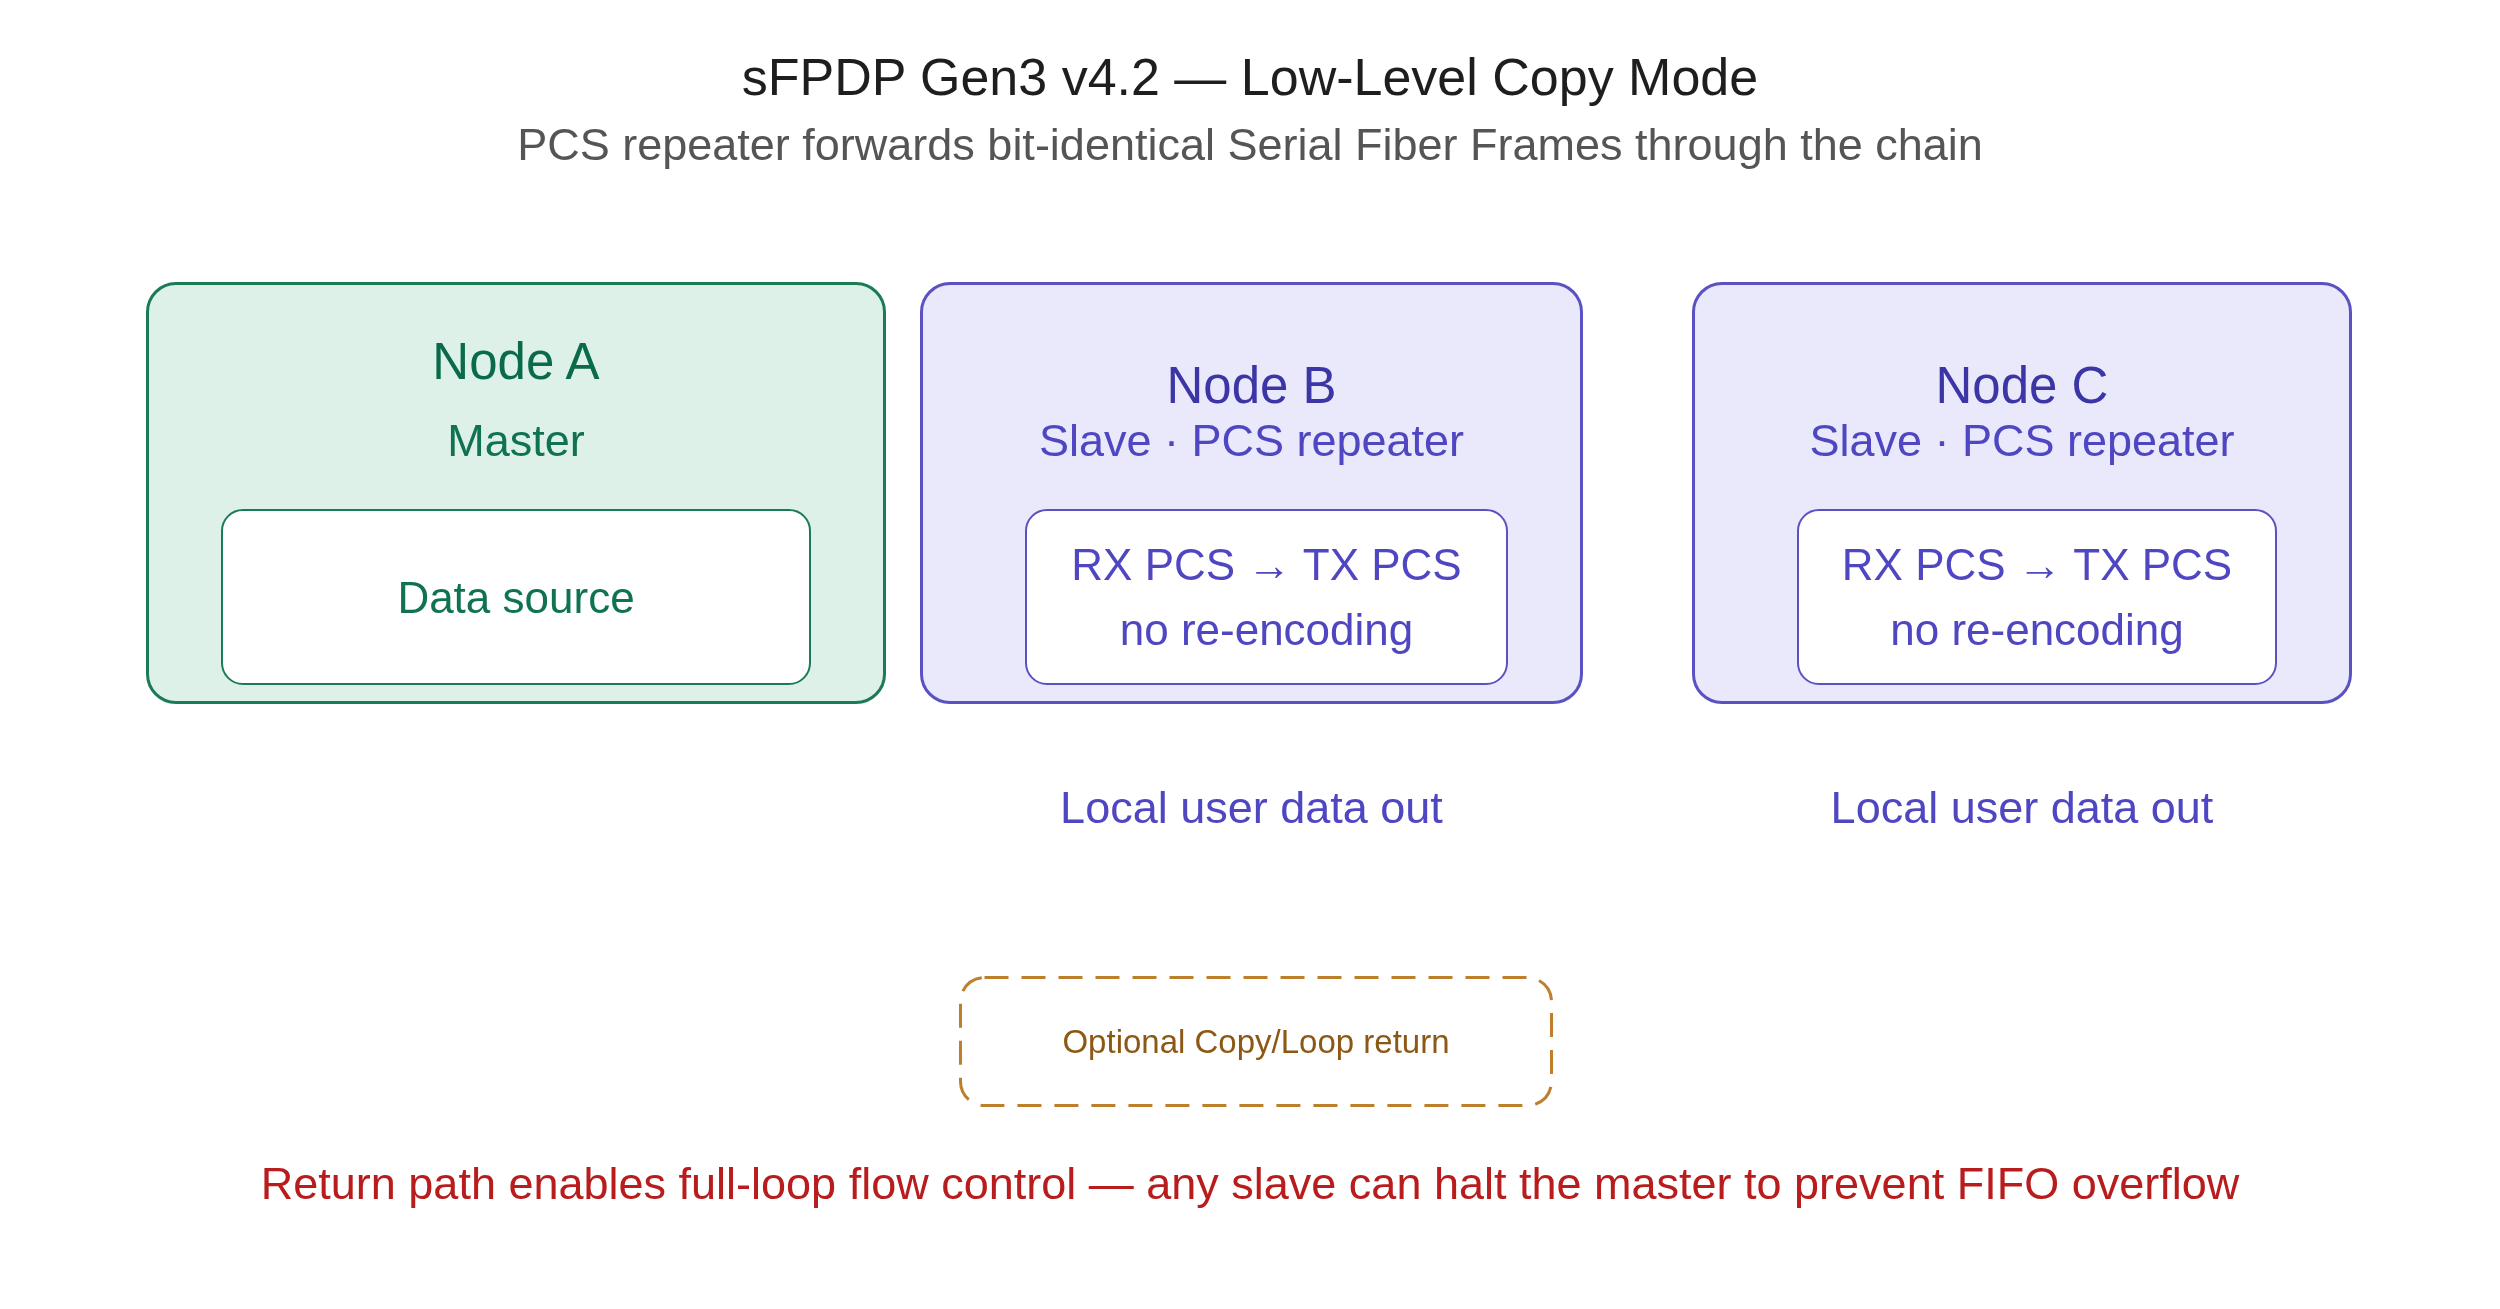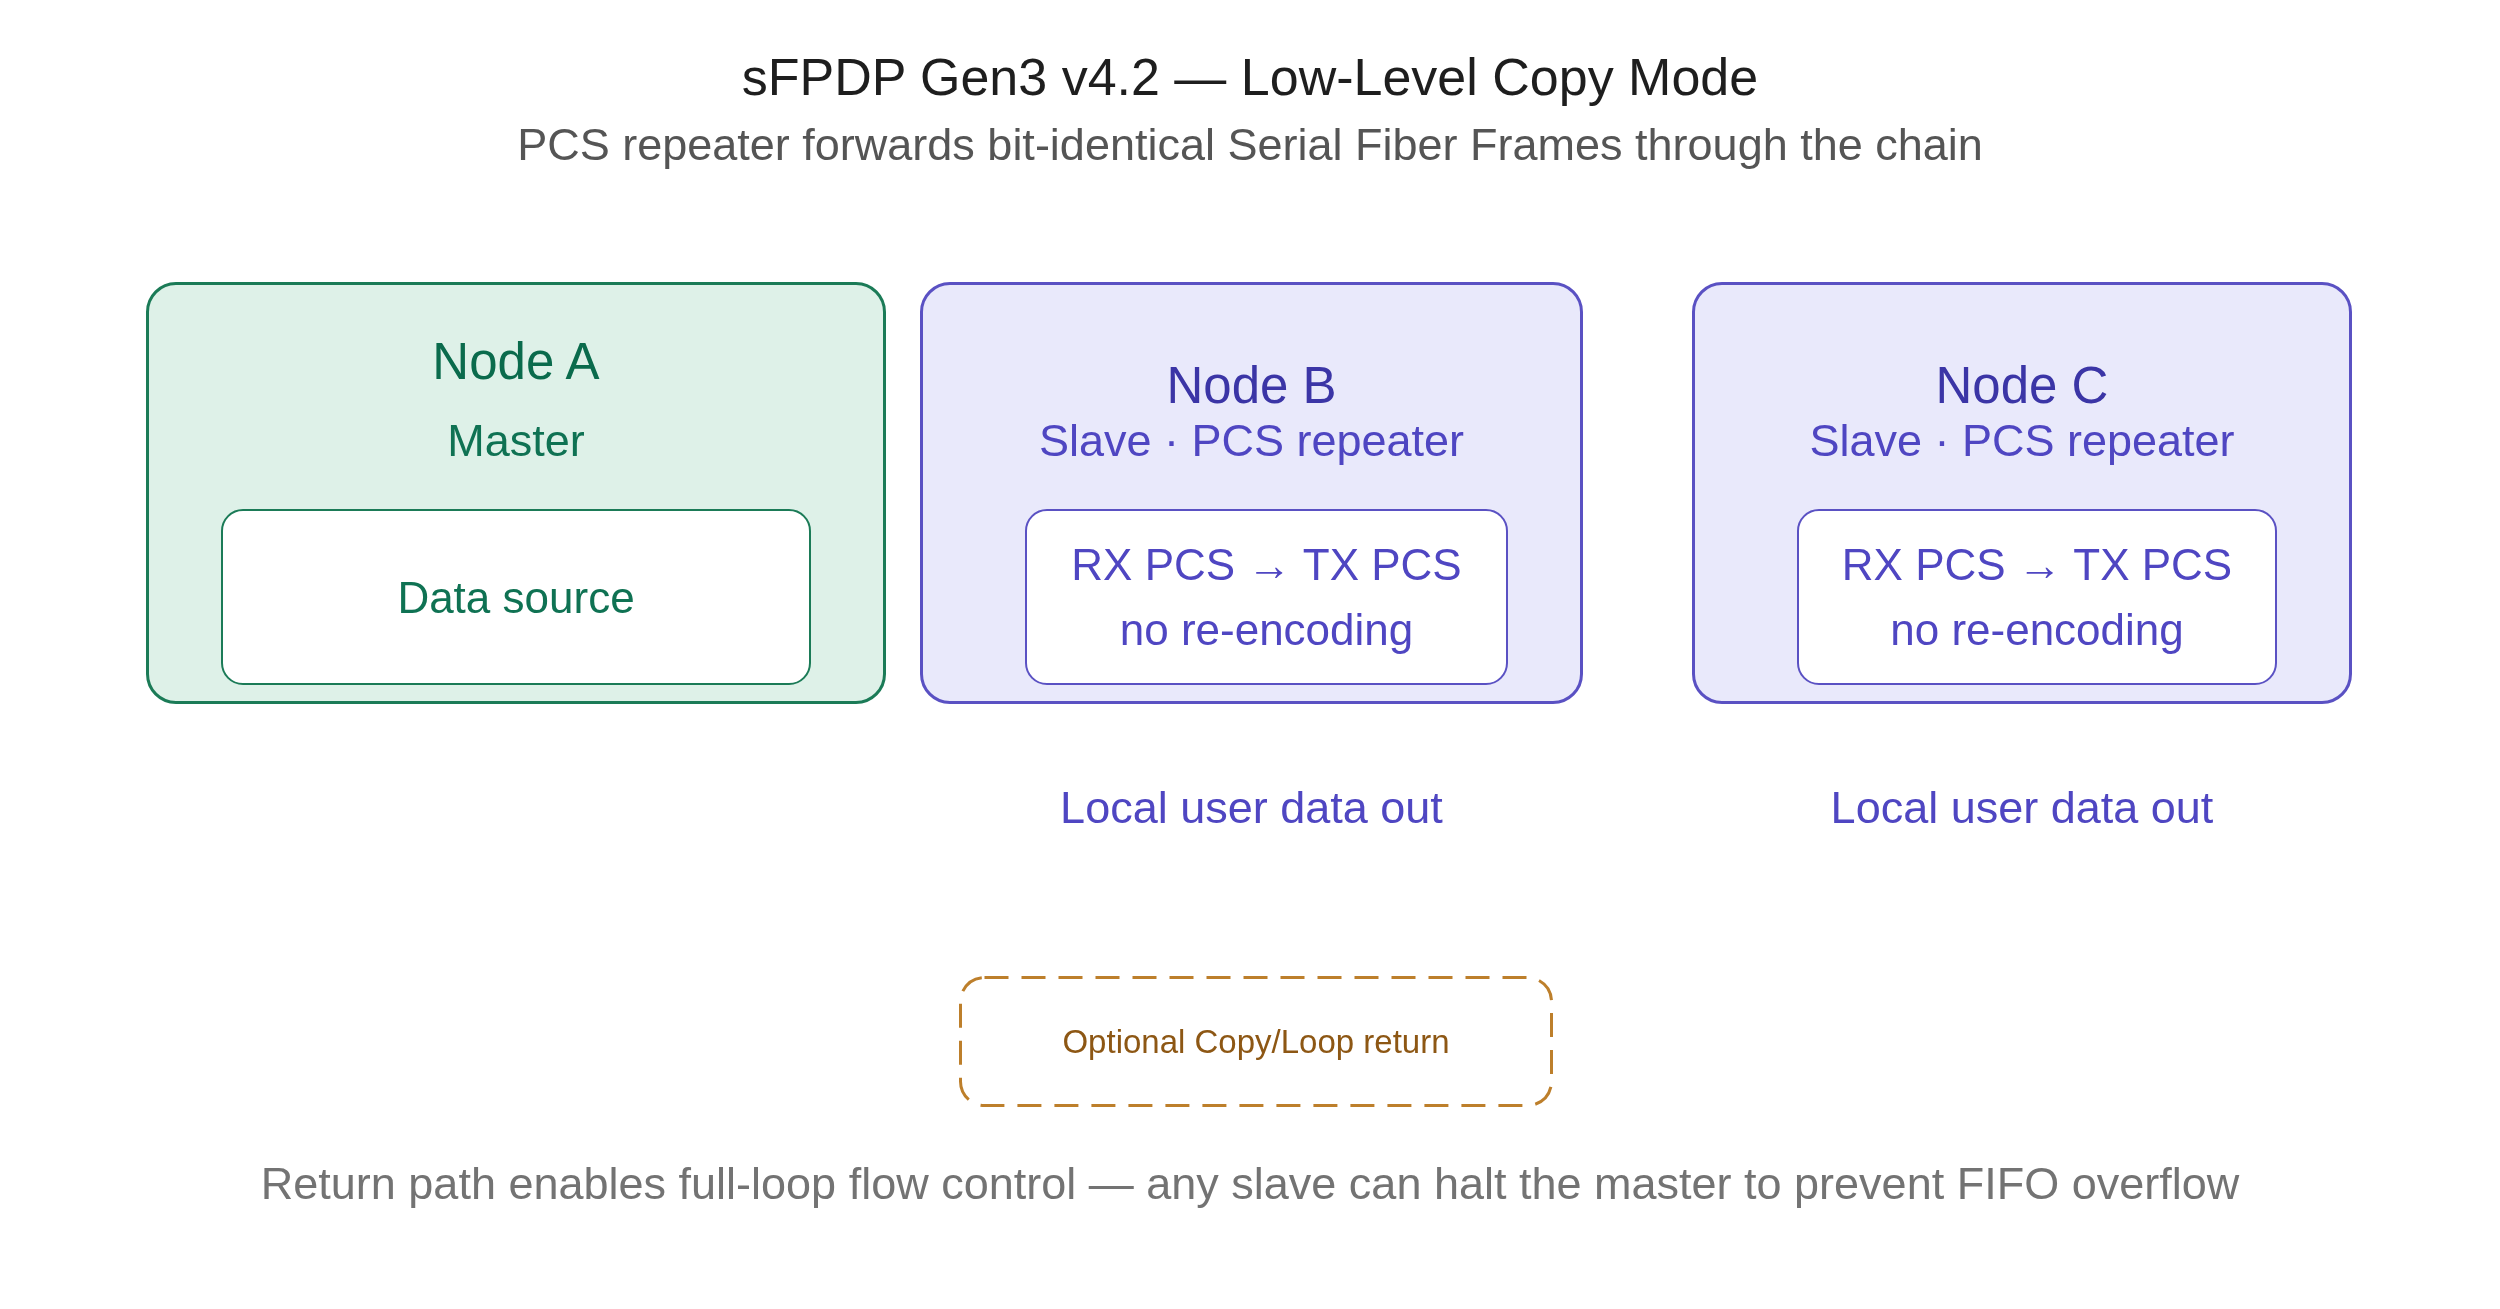--- a/index.html
+++ b/index.html
@@ -43,21 +43,21 @@
   .out-b{left:920px;width:663px;}
   .out-c{left:1692px;width:660px;}
 
   .return-box{position:absolute;left:958px;top:975px;width:596px;height:133px;}
   .return-box svg{position:absolute;left:0;top:0;}
   .return-label{position:absolute;left:0;top:0;right:0;bottom:0;
     display:flex;align-items:center;justify-content:center;
     font-size:33px;color:#8d5714;white-space:nowrap;}
 
   .caption{position:absolute;left:0;right:0;top:1158px;text-align:center;
-    font-size:45px;line-height:52px;color:#737373;}
+    font-size:45px;line-height:52px;color:#b91c1c;}
 </style>
 </head>
 <body>
 
 <div class="canvas">
 
   <div class="title">sFPDP Gen3 v4.2 — Low-Level Copy Mode</div>
   <div class="subtitle">PCS repeater forwards bit-identical Serial Fiber Frames through the chain</div>
 
   <section class="node green node-a">

